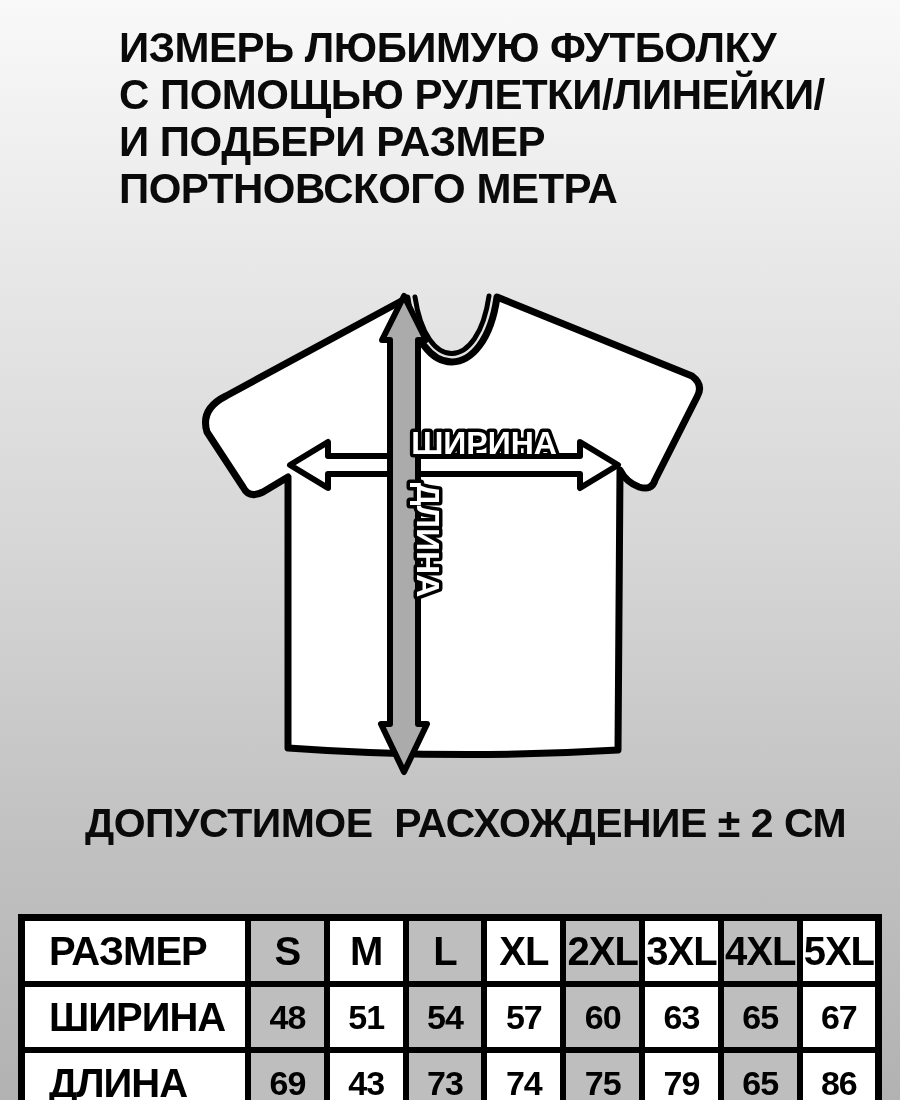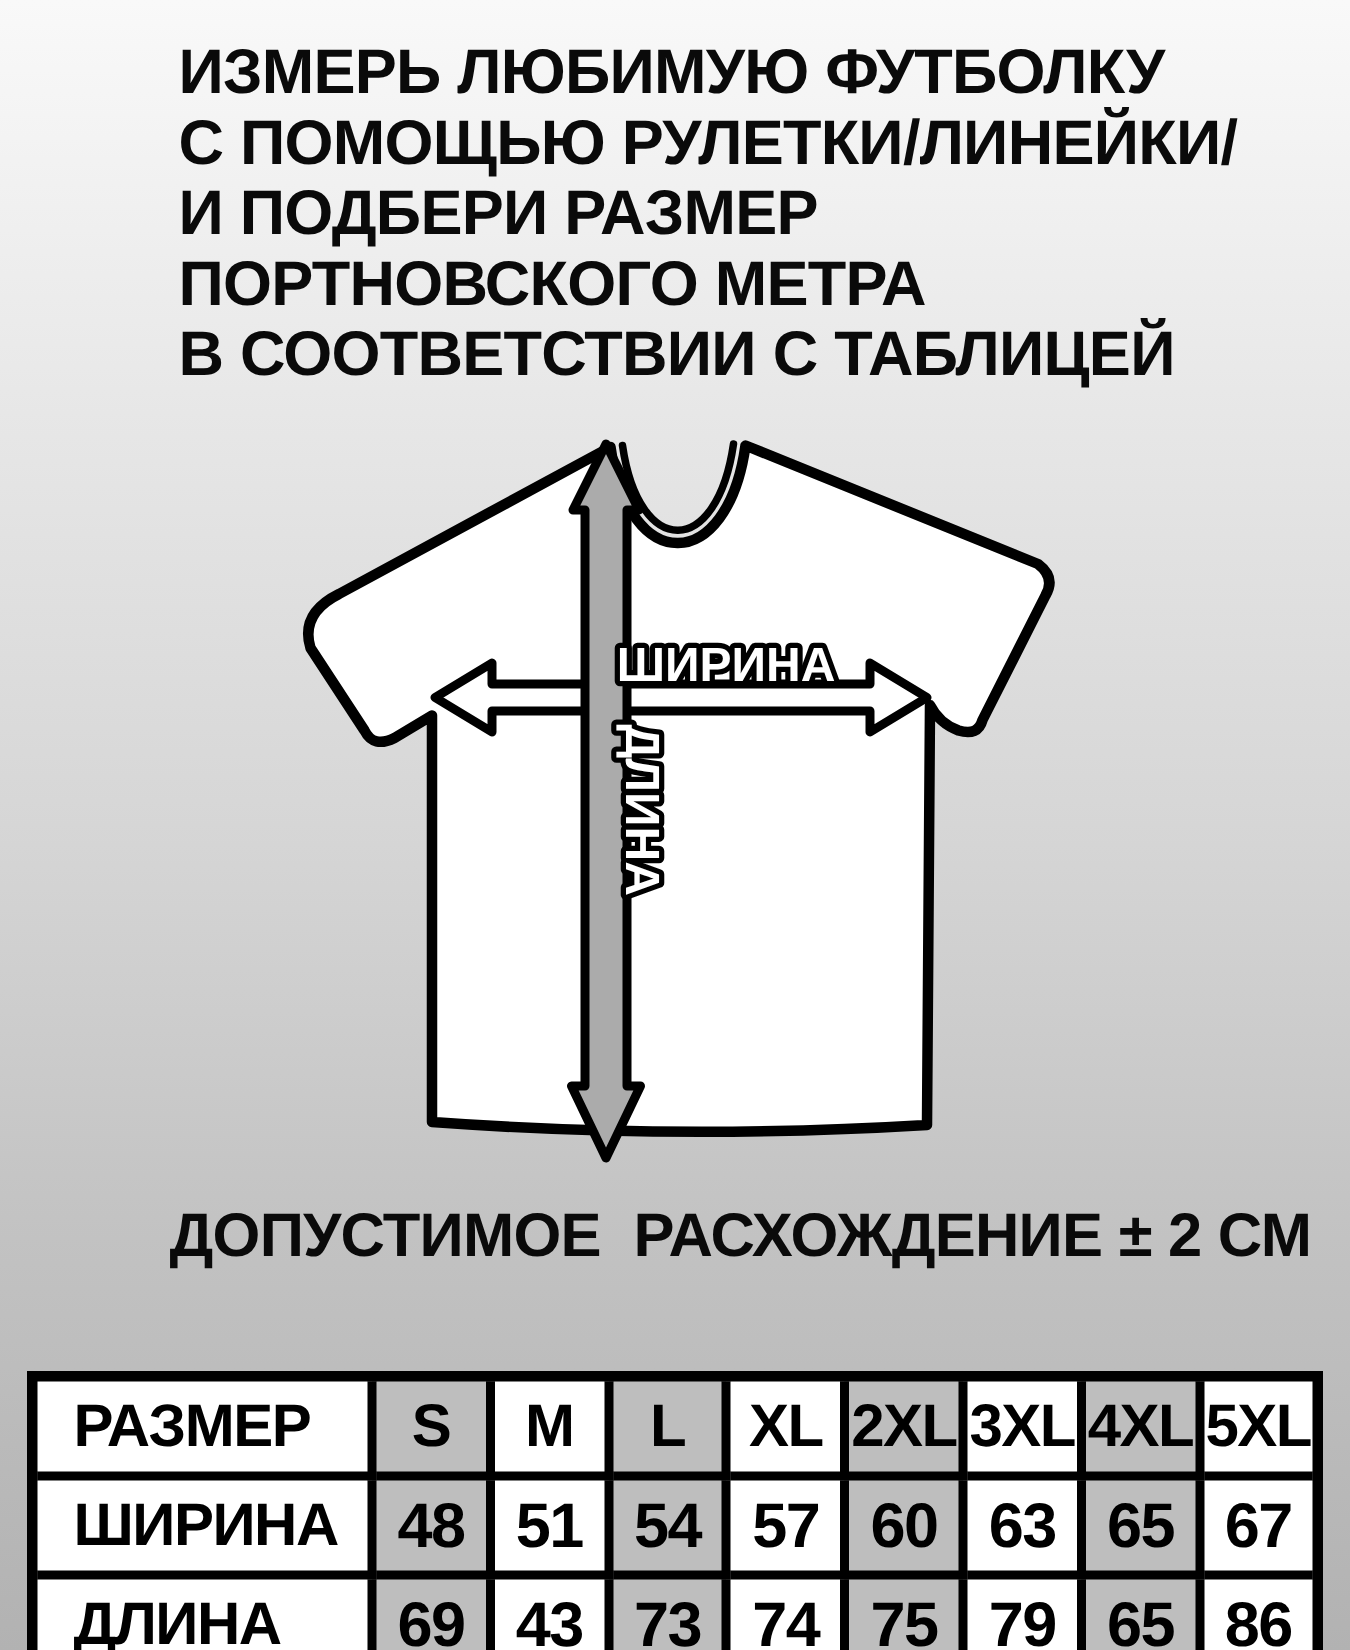--- a/index.html
+++ b/index.html
@@ -16,21 +16,21 @@
     font-weight:bold;font-size:42px;line-height:47px;
     color:#0a0a0a;letter-spacing:-0.5px;margin-left:34px;
   }
   .intro div{white-space:nowrap;}
 
   .diagram{position:absolute;left:180px;top:280px;width:540px;height:512px;}
 
   .tolerance{
     position:absolute;left:85px;top:800px;
     font-weight:bold;font-size:41px;color:#0a0a0a;
-    letter-spacing:-0.5px;white-space:pre;margin-left:28px;
+    letter-spacing:-0.5px;white-space:pre;
   }
 
   table.sizes{
     position:absolute;left:18px;top:876px;
     width:864px;border-collapse:collapse;
     border:7px solid #000;
     table-layout:fixed;
     margin-top:38px;
   }
   table.sizes td{
@@ -39,33 +39,32 @@
     font-weight:bold;font-size:40px;color:#000;
     text-align:center;vertical-align:middle;
     background:#ffffff;
     padding:0;
     letter-spacing:-1px;
   }
   table.sizes td.rowlabel{
     text-align:left;padding-left:24px;width:196px;
   }
   table.sizes td.gray{background:#bebebe;}
-  table.sizes td.num{font-size:42px;}
+  table.sizes td.num{font-size:34px;}
 </style>
 </head>
 <body>
 
 <div class="page">
 
   <div class="intro">
     <div>ИЗМЕРЬ ЛЮБИМУЮ ФУТБОЛКУ</div>
     <div>С ПОМОЩЬЮ РУЛЕТКИ/ЛИНЕЙКИ/</div>
     <div>И ПОДБЕРИ РАЗМЕР</div>
     <div>ПОРТНОВСКОГО МЕТРА</div>
-    <div>В СООТВЕТСТВИИ С ТАБЛИЦЕЙ</div>
   </div>
 
   <svg class="diagram" viewBox="0 0 540 512">
 
     <path d="M227,18 L46,116 Q20,129 27,152 L63,207 Q69,219 83,212 L108,197 L108,468
          Q272,480 438,470 L440,190 C444,198 451,204 459,207 Q472,211 475,200
          L517,117 Q524,105 512,96 L317,17 C305,103 239,104 227,18 Z" fill="#ffffff" stroke="#000000" stroke-width="7" stroke-linejoin="round"></path>
 
     <path d="M235,17 C246,93 298,92 309,16" fill="none" stroke="#000000" stroke-width="5" stroke-linecap="round"></path>
 

